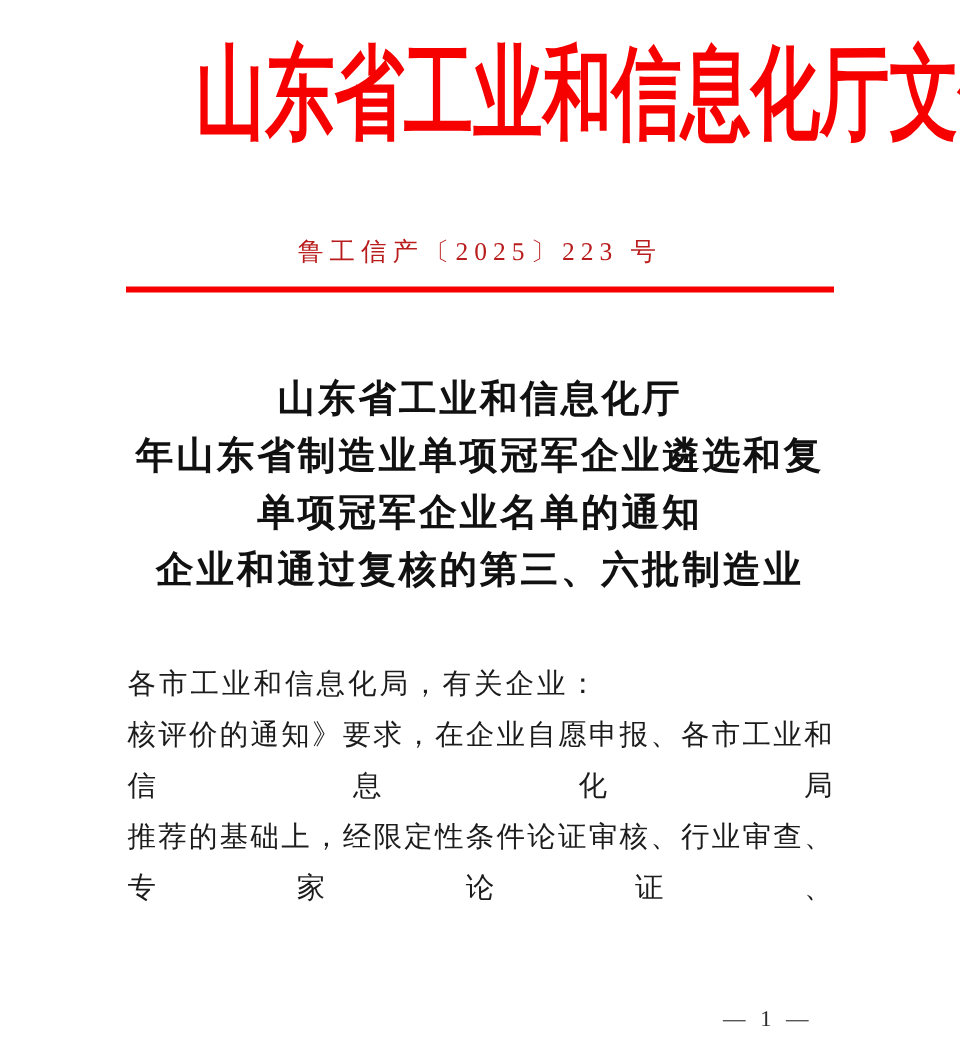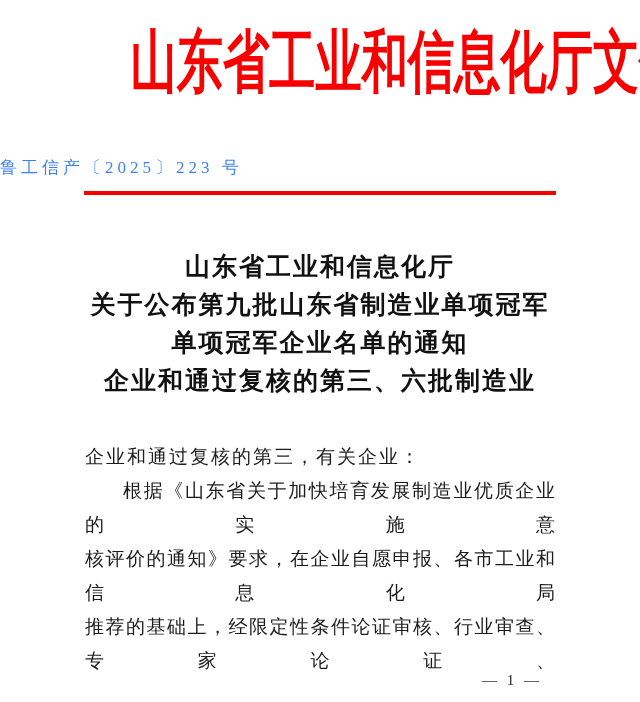--- a/index.html
+++ b/index.html
@@ -29,24 +29,25 @@
     font-weight: bold;
     color: #f60000;
     white-space: nowrap;
     transform: scaleX(0.68);
     transform-origin: center top;
     letter-spacing: 0px;
   }
   
   .doc-number {
     margin-top: 56px;
+    text-align: center;
     font-size: 17px;
     line-height: 24px;
     letter-spacing: 4px;
-    color: #3b82f6;
+    color: #b91c1c;
   }
   
   .red-line {
     margin: 11px auto 0 auto;
     width: 472px;
     height: 4px;
     background: #f60000;
   }
   
   .notice-title {
@@ -99,28 +100,27 @@
   <div class="header-title-wrap">
     <div class="header-title">山东省工业和信息化厅文件</div>
   </div>
 
   <div class="doc-number">鲁工信产〔2025〕223 号</div>
 
   <div class="red-line"></div>
 
   <div class="notice-title">
     <div class="t-line">山东省工业和信息化厅</div>
-    <div class="t-line">关于公布第九批山东省制造业单项冠军</div>
+    <div class="t-line">年山东省制造业单项冠军企业遴选和复</div>
     <div class="t-line">单项冠军企业名单的通知</div>
     <div class="t-line">企业和通过复核的第三、六批制造业</div>
   </div>
 
   <div class="body-block">
-    <div class="salutation">企业和通过复核的第三，有关企业：</div>
-    <div class="b-line indent">根据《山东省关于加快培育发展制造业优质企业的实施意</div>
+    <div class="salutation">各市工业和信息化局，有关企业：</div>
     <div class="b-line">核评价的通知》要求，在企业自愿申报、各市工业和信息化局</div>
     <div class="b-line">推荐的基础上，经限定性条件论证审核、行业审查、专家论证、</div>
 
   </div>
 
   <div class="page-number">— 1 —</div>
 
 </div>
 
 </body></html>

